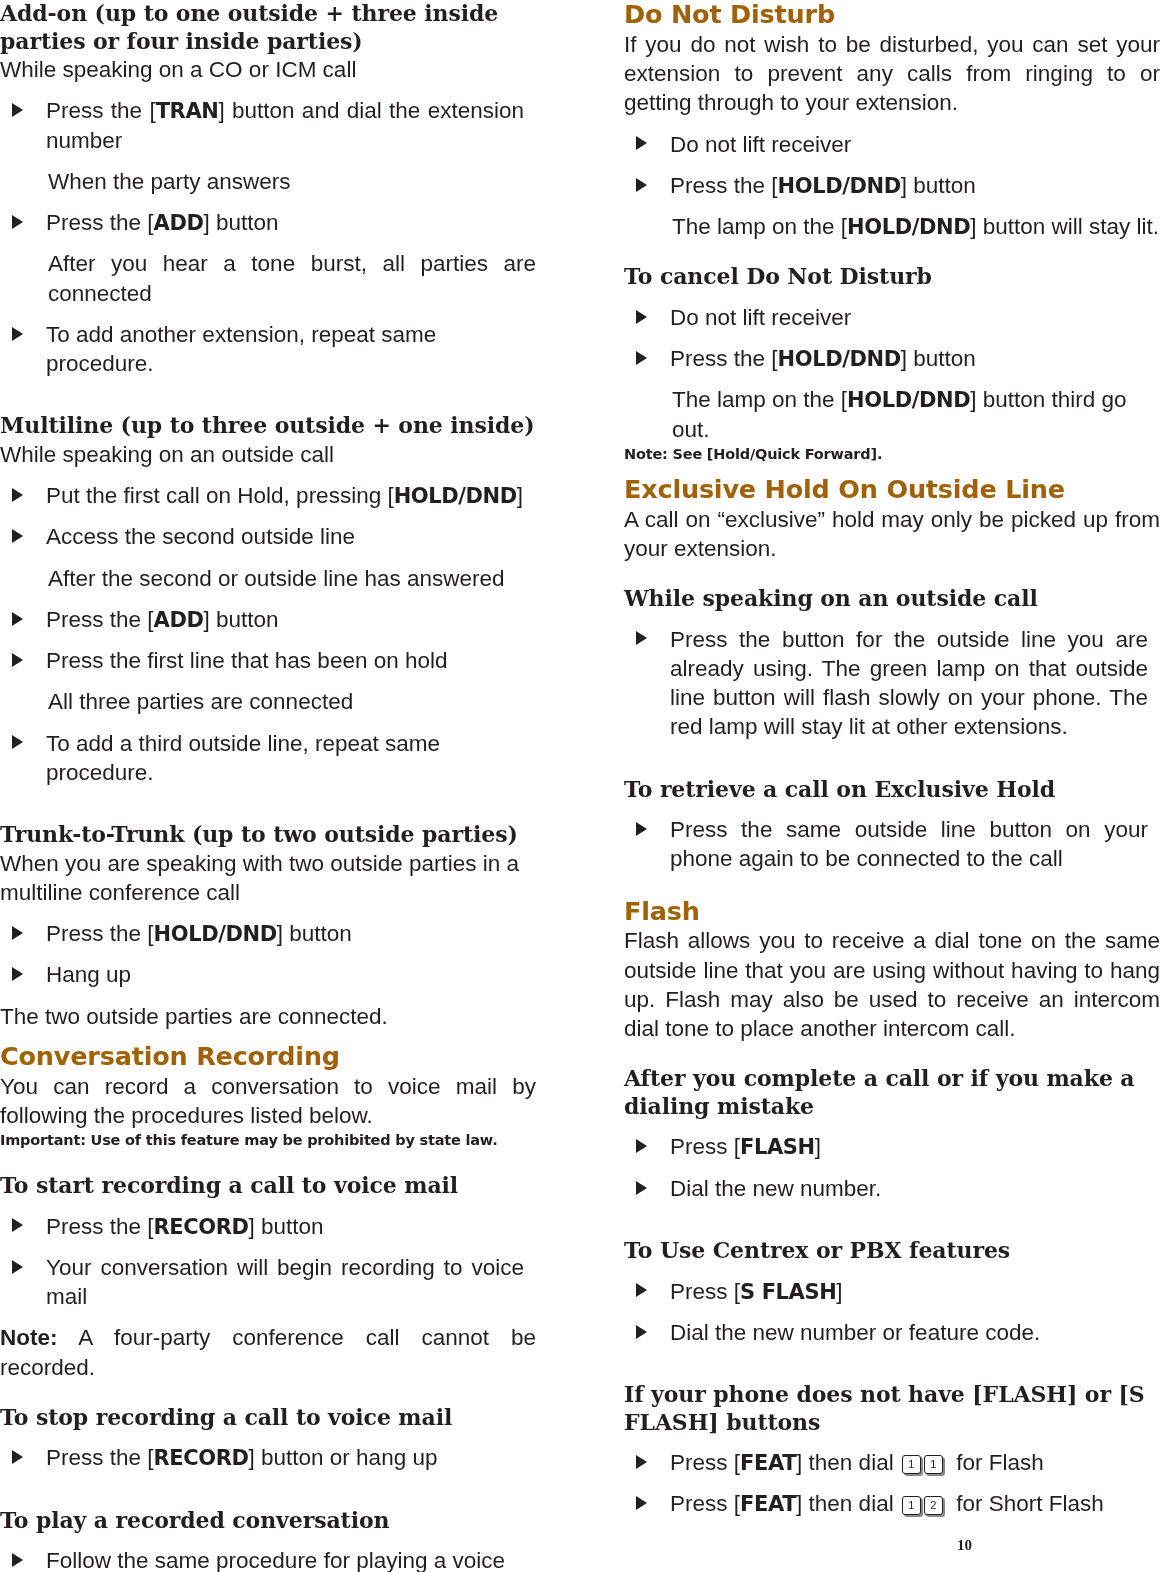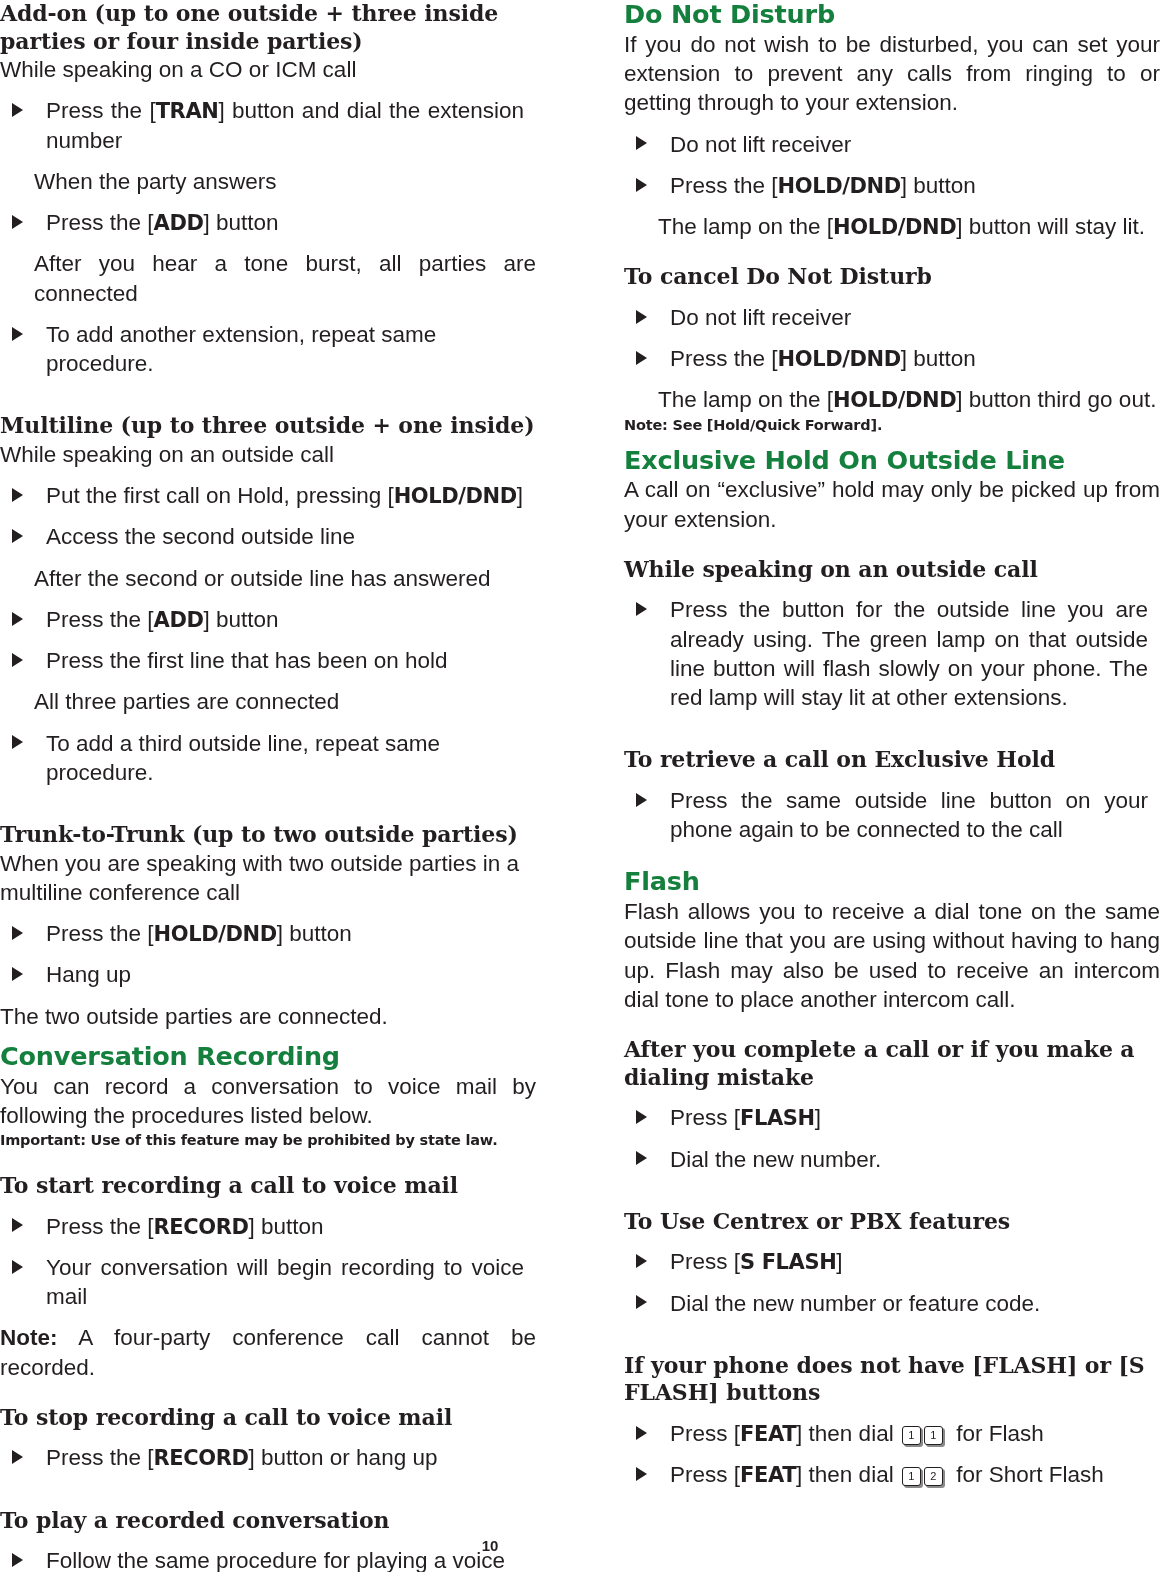--- a/index.html
+++ b/index.html
@@ -30,21 +30,21 @@
     padding: 0;
   }
   .col {
     width: 536px;
     flex: 0 0 536px;
   }
   .col.right { width: 536px; flex: 0 0 536px; }
 
   
   .sec-head {
-    color: #15803d;
+    color: #a16207;
     font-weight: bold;
     font-size: 25.5px;
     line-height: 1.13;
     letter-spacing: -0.2px;
     margin: 0 0 1px 0;
     font-family: "DejaVu Sans", sans-serif;
   }
   .sub-head {
     font-weight: bold;
     font-size: 22px;
@@ -85,21 +85,21 @@
     position: absolute;
     left: 0;
     top: 0.30em;
     width: 0;
     height: 0;
     border-top: 7px solid transparent;
     border-bottom: 7px solid transparent;
     border-left: 11px solid #231f20;
   }
   .cont {
-    padding-left: 34px;
+    padding-left: 48px;
     font-size: 22.5px;
     line-height: 1.3;
     margin: 0;
     font-family: "Liberation Sans", sans-serif;
   }
   .cont.just { text-align: justify; text-align-last: left; }
   b.key {
     font-family: "DejaVu Sans", sans-serif;
     font-weight: bold;
     font-size: 21px;
@@ -126,24 +126,24 @@
     background: #ffffff;
     color: #231f20;
   }
   .keypair { white-space: nowrap; margin: 0 4px 0 2px; }
 
   .page-num {
     position: absolute;
     left: 8px;
     right: 0;
     bottom: 18px;
-    text-align: center;
+    text-align: right;
     font-size: 15px;
     font-weight: bold;
-    font-family: Liberation Sans, sans-serif;
+    font-family: Liberation Serif, serif;
     color: #231f20;
   }
 </style>
 </head>
 <body>
 
 <div class="page">
   <div class="columns">
 
     <div class="col left">

